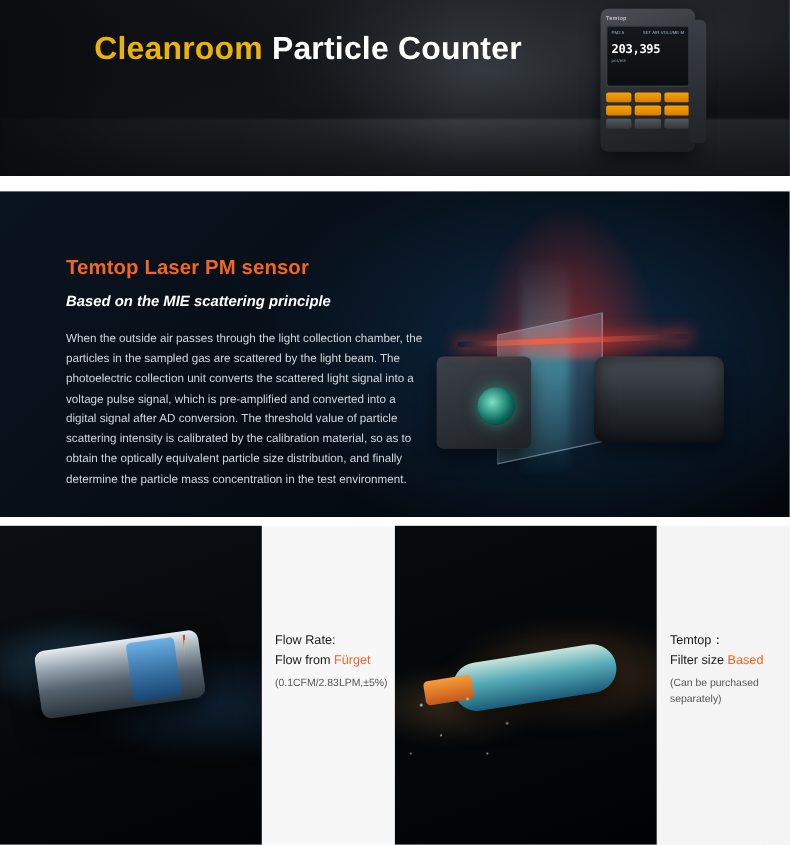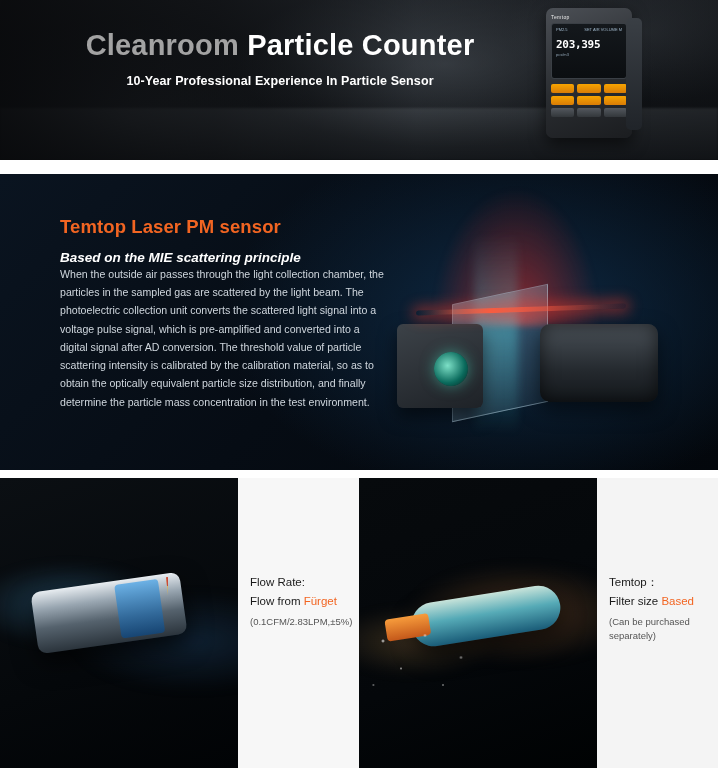--- a/index.html
+++ b/index.html
@@ -51,21 +51,21 @@
     left: 0; top: 30px; width: 560px;
     text-align: center;
   }
   .hero-title {
     font-size: 29px;
     font-weight: bold;
     color: #ffffff;
     letter-spacing: .2px;
     line-height: 1.1;
   }
-  .hero-title .accent { color: #a3a3a3; }
+  .hero-title .accent { color: #eab308; }
   .hero-sub {
     margin-top: 12px;
     font-size: 12.5px;
     font-weight: bold;
     color: #ffffff;
     letter-spacing: .1px;
   }
 
   
   .device {
@@ -166,29 +166,30 @@
     border: 1px solid rgba(200,230,245,.35);
     transform: skewY(-12deg);
   }
   .sensor-airflow {
     position: absolute; right: 200px; top: 60px;
     width: 44px; height: 200px;
     background: linear-gradient(180deg, rgba(60,220,230,0), rgba(60,220,230,.35), rgba(60,220,230,0));
     filter: blur(4px);
   }
   .sensor-copy {
-    position: absolute; left: 60px; top: 42px; width: 330px;
+    position: absolute; left: 60px; top: 58px; width: 330px;
   }
   .sensor-title {
     font-size: 18.5px; font-weight: bold; color: #f26522; letter-spacing: .1px;
   }
   .sensor-subtitle {
     margin-top: 12px; font-size: 13.5px; color: #ffffff; font-weight: bold; font-style: italic;
   }
   .sensor-body {
+    margin-top: 18px;
     font-size: 10.6px;
     line-height: 1.72;
     color: #cfd6dd;
   }
 
   
   .panels {
     position: absolute;
     left: 0; top: 478px;
     width: 628px; height: 290px;
@@ -323,21 +324,20 @@
         <div class="device-key dark"></div>
         <div class="device-key dark"></div>
       </div>
       <div class="device-case"></div>
     </div>
 
     <div class="hero-text">
       <div class="hero-title">
         <span class="accent">Cleanroom</span><span> Particle Counter</span>
       </div>
-      <div class="hero-sub">10-Year Professional Experience In Particle Sensor</div>
     </div>
   </section>
 
   <section class="sensor">
     <div class="sensor-glow-red"></div>
     <div class="sensor-airflow"></div>
     <div class="sensor-glass"></div>
     <div class="sensor-block"></div>
     <div class="sensor-lens"></div>
     <div class="sensor-cyl"></div>

